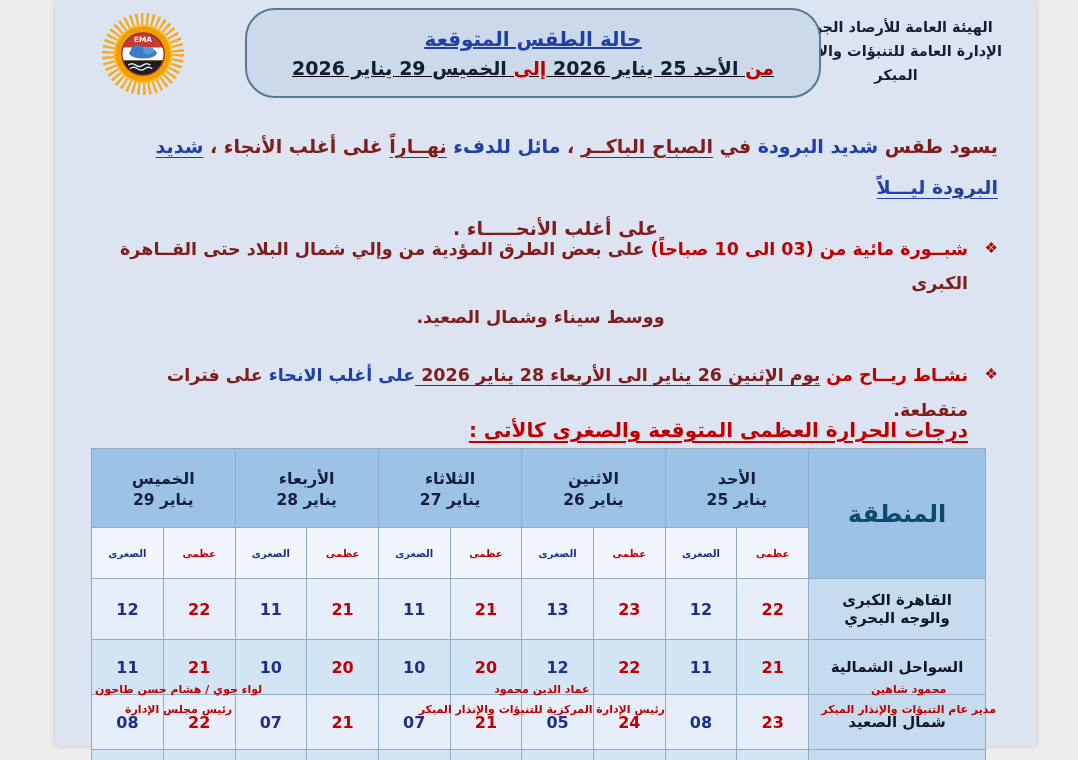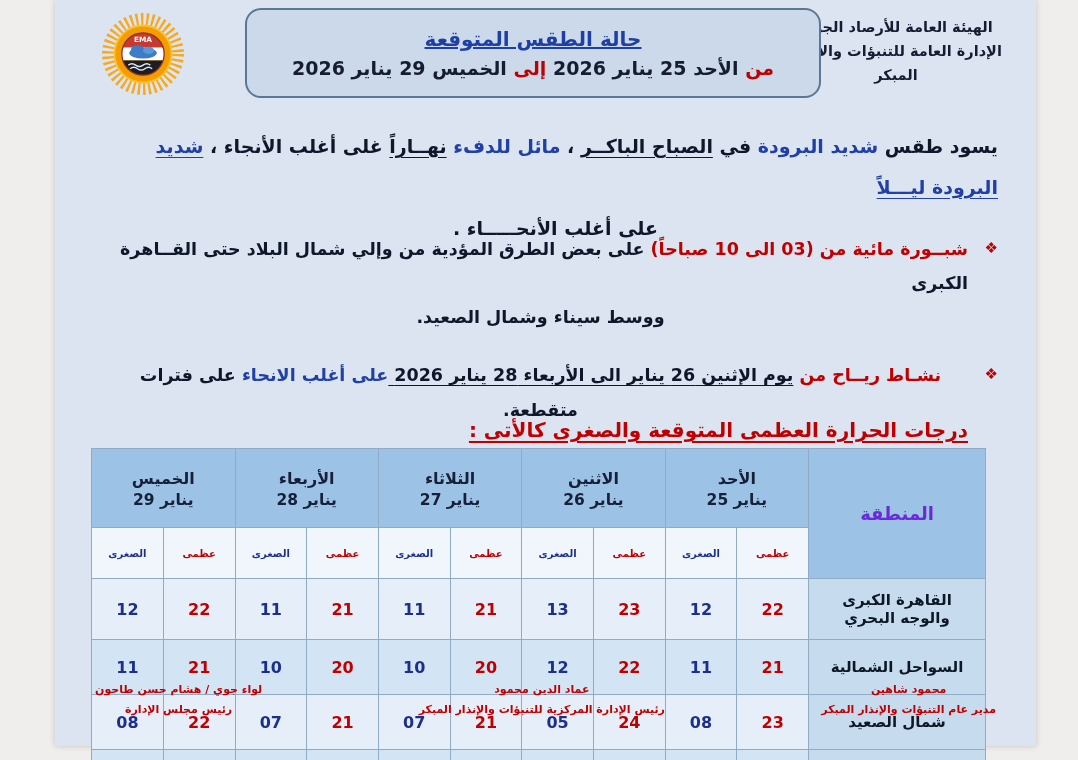--- a/index.html
+++ b/index.html
@@ -15,40 +15,40 @@
     box-shadow:0 0 6px rgba(0,0,0,.18);
   }
   
   .authority{
     position:absolute;top:16px;right:14px;width:252px;
     text-align:center;font-weight:bold;font-size:14.5px;line-height:1.65;
     color:var(--navy,#151d33);
   }
   .title-box{
     position:absolute;top:8px;left:190px;width:572px;height:86px;
-    border:2.5px solid var(--box_border,#5a7894);border-radius:16px;
+    border:2.5px solid var(--box_border,#5a7894);border-radius:30px;
     background:var(--box_bg,#ccd9ea);
-    display:flex;flex-direction:column;align-items:center;justify-content:center;gap:6px;
+    display:flex;flex-direction:column;align-items:center;justify-content:center;gap:6px;text-decoration:underline;
   }
   .title-box .rtitle{
     font-size:20px;font-weight:bold;color:var(--title_blue,#1e3fa3);
     text-decoration:underline;
   }
   .title-box .rdate{
     font-size:19px;font-weight:bold;color:var(--navy,#151d33);
   }
   .red{color:var(--red,#c00000);}
   .logo{position:absolute;left:42px;top:8px;width:92px;height:92px;}
   
   .intro{
     position:absolute;top:126px;right:38px;left:58px;
     font-size:19px;font-weight:bold;color:var(--navy,#151d33);line-height:2.15;
   }
   .tline{min-height:1em;}
-  .seg.c-dark{color:#0f172a;}
+  .seg.c-dark{color:#7f1d1d;}
   .seg.c-blue{color:var(--blue,#2140a5);}
   .seg.c-red{color:var(--red,#c00000);}
   .seg.u{text-decoration:underline;text-underline-offset:4px;}
   .bullets{position:absolute;top:232px;right:38px;left:58px;}
   .bullet{display:flex;margin-bottom:24px;}
   .bullet .marker{
     flex:0 0 30px;color:var(--red,#c00000);font-size:15px;line-height:1.95;
     padding-top:2px;
   }
   .bullet .btext{flex:1;font-size:17.5px;font-weight:bold;line-height:1.95;color:#10131f;}
@@ -61,21 +61,21 @@
   table.temps{
     position:absolute;top:448px;left:36px;width:895px;
     border-collapse:collapse;table-layout:fixed;
     font-weight:bold;
   }
   table.temps th,table.temps td{
     border:1px solid var(--grid,#8fabc6);padding:12px;text-align:center;vertical-align:middle;
   }
   th.region-h{
     width:152px;background:var(--table_header_bg,#9cc3e5);
-    font-size:18px;color:#6d28d9;
+    font-size:24px;color:#0c4a6e;
   }
   th.day{
     background:var(--table_header_bg,#9cc3e5);height:54px;color:#17203a;
   }
   th.day .day-name{font-size:16px;line-height:1.5;}
   th.day .day-date{font-size:15.5px;direction:ltr;}
   th.sub{height:26px;background:var(--subheader_bg,#f0f6fc);font-size:10px;}
   th.sub.maxl{color:var(--red,#c00000);}
   th.sub.minl{color:var(--min_blue,#1c2f8f);}
   td.region{
@@ -143,21 +143,21 @@
       <div class="bullet">
         <div class="marker">❖</div>
         <div class="btext">
           <div class="tline" style="text-align: right;"><span class="seg c-red">شبــورة مائية من (03 الى 10 صباحاً)</span><span class="seg c-dark"> على بعض الطرق المؤدية من وإلي شمال البلاد حتى القــاهرة الكبرى</span></div>
           <div class="tline" style="text-align: center;"><span class="seg c-dark">ووسط سيناء وشمال الصعيد.</span></div>
         </div>
       </div>
       <div class="bullet">
         <div class="marker">❖</div>
         <div class="btext">
-          <div class="tline" style="text-align: center;"><span class="seg c-red">نشـاط ريــاح من </span><span class="seg c-dark u">يوم الإثنين 26 يناير  الى الأربعاء 28 يناير 2026 </span><span class="seg c-blue"> على أغلب الانحاء</span><span class="seg c-dark"> على فترات متقطعة.</span></div>
+          <div class="tline" style="text-align: right;"><span class="seg c-red">نشـاط ريــاح من </span><span class="seg c-dark u">يوم الإثنين 26 يناير  الى الأربعاء 28 يناير 2026 </span><span class="seg c-blue"> على أغلب الانحاء</span><span class="seg c-dark"> على فترات متقطعة.</span></div>
         </div>
       </div>
     </div>
 
   <div class="caption">درجات الحرارة العظمى المتوقعة والصغرى كالأتى :</div>
 
   <table class="temps" id="temp-table">
       <thead>
         <tr>
           <th class="region-h" rowspan="2">المنطقة</th>

